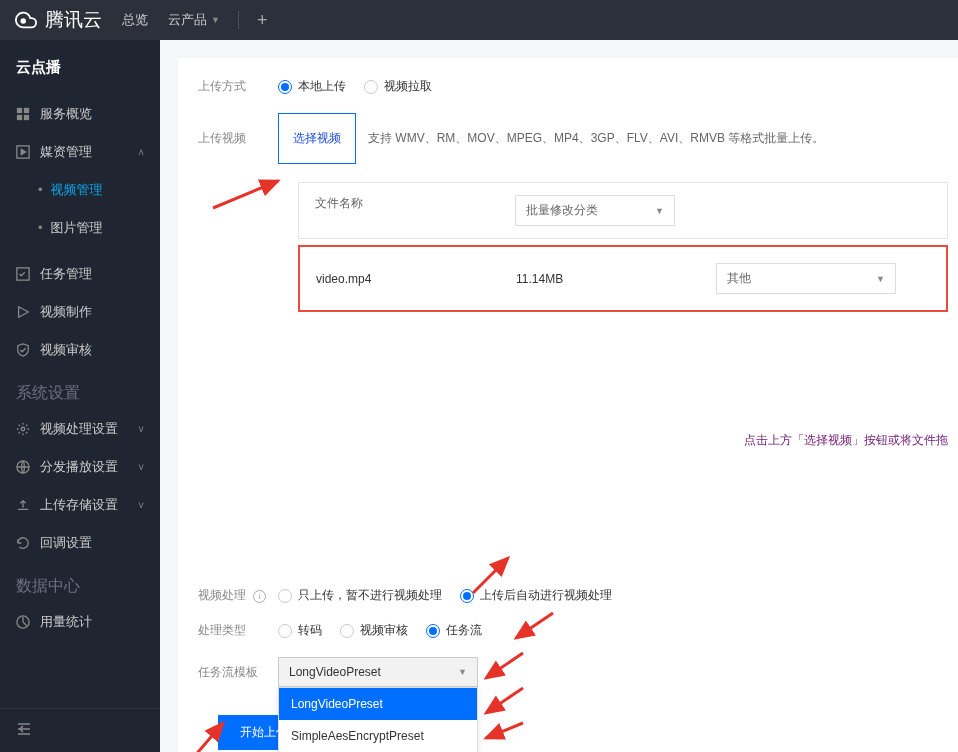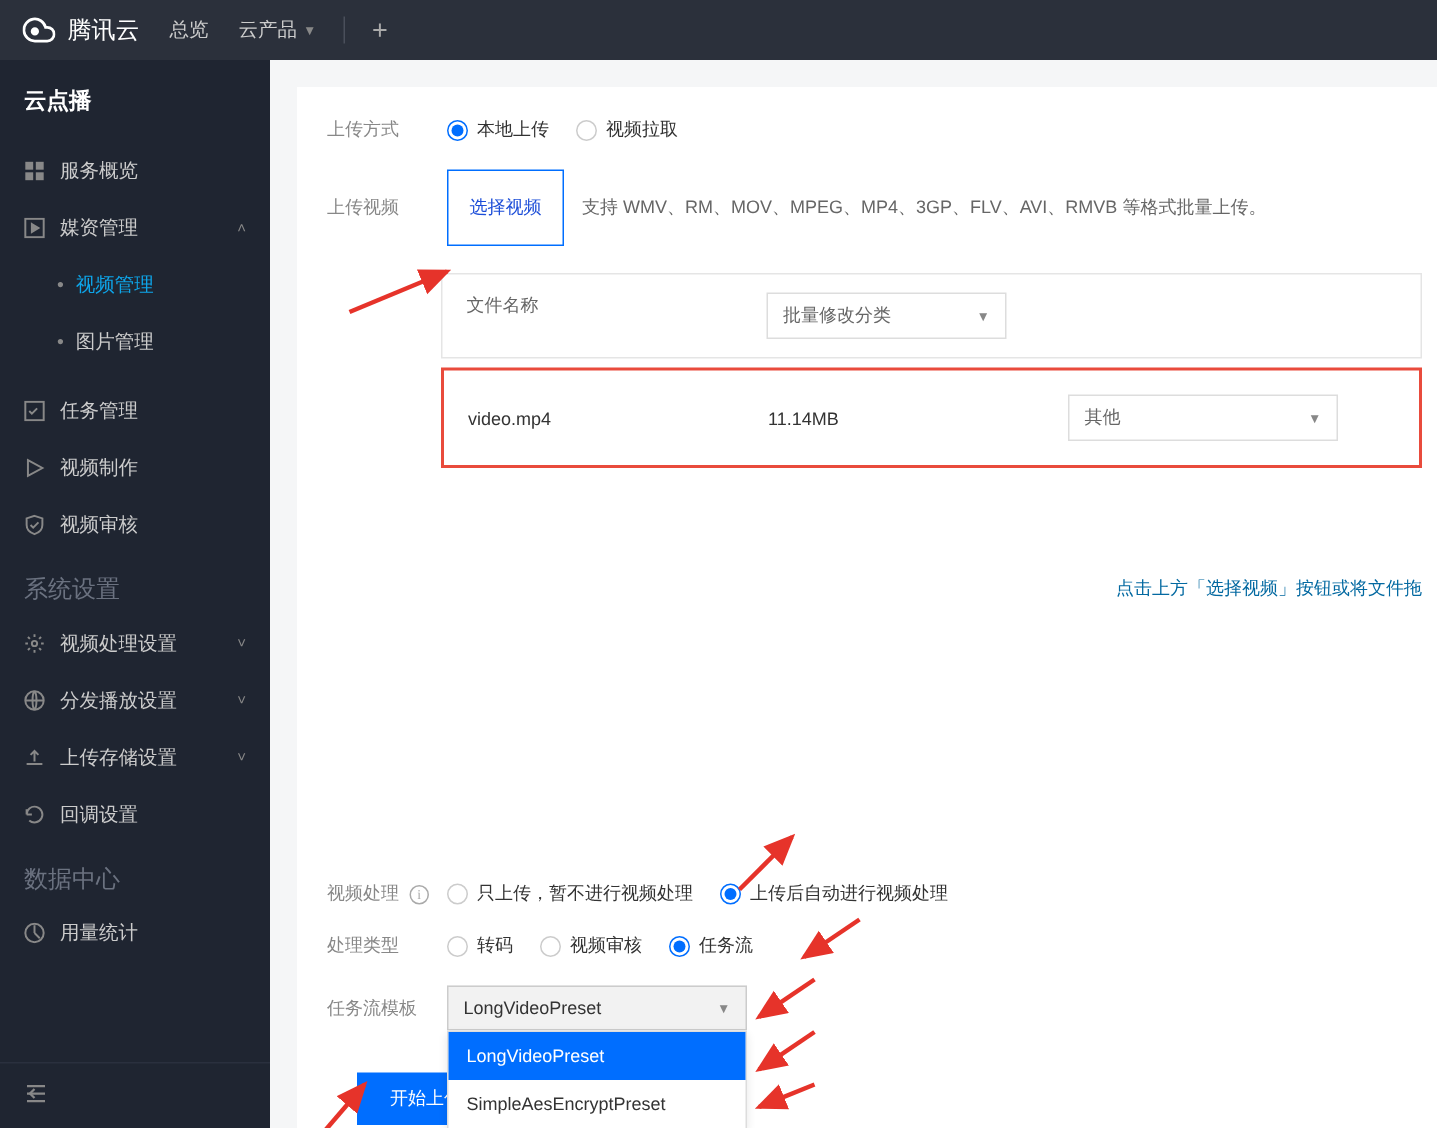--- a/index.html
+++ b/index.html
@@ -2,28 +2,28 @@
 <html><head>
 <meta charset="utf-8">
 <style>
 * { margin: 0; padding: 0; box-sizing: border-box; }
 body { font-family: -apple-system, "Microsoft YaHei", sans-serif; font-size: 12px; color: #333; background: #fff; width: 958px; height: 752px; overflow: hidden; }
 
 
 .top-header { height: 40px; background: #2b303b; display: flex; align-items: center; padding: 0 15px; color: #fff; }
 .logo-wrap { display: flex; align-items: center; gap: 8px; }
 .logo-icon { width: 22px; height: 22px; }
-.logo-text { font-size: 16px; font-weight: 500; }
+.logo-text { font-size: 19px; font-weight: 500; }
 .nav-item { margin-left: 20px; font-size: 13px; color: #ccc; cursor: pointer; display: flex; align-items: center; gap: 4px; }
 .nav-divider { width: 1px; height: 18px; background: #4a4f5b; margin: 0 18px; }
 .plus-btn { color: #aaa; font-size: 18px; cursor: pointer; }
 
 
 .layout { display: flex; height: calc(100% - 40px); }
-.sidebar { width: 180px; background: #1f2531; color: #ccc; display: flex; flex-direction: column; overflow-y: auto; }
+.sidebar { width: 160px; background: #1f2531; color: #ccc; display: flex; flex-direction: column; overflow-y: auto; }
 .sidebar-title { padding: 18px 16px; font-size: 15px; font-weight: 600; color: #fff; }
 .side-item { display: flex; align-items: center; padding: 10px 16px; font-size: 13px; cursor: pointer; gap: 10px; position: relative; }
 .side-sub { padding-left: 38px; font-size: 13px; padding: 10px 16px 10px 38px; cursor: pointer; }
 .side-sub::before { content: "•"; margin-right: 8px; color: #888; }
 .side-sub.active { color: #0ea5e9; }
 .side-section-label { padding: 14px 16px 6px; font-size: 16px; color: #6b7280; }
 .side-icon { width: 14px; height: 14px; flex-shrink: 0; }
 .chev { margin-left: auto; font-size: 10px; color: #888; }
 .sidebar-footer { margin-top: auto; border-top: 1px solid #2a303e; padding: 12px 16px; }
 .collapse-icon { width: 16px; height: 16px; cursor: pointer; }
@@ -37,31 +37,31 @@
 .radio-group { display: flex; gap: 18px; align-items: center; }
 .radio { display: flex; align-items: center; gap: 6px; cursor: pointer; font-size: 12px; }
 .radio-circle { width: 14px; height: 14px; border: 1px solid #ccc; border-radius: 50%; position: relative; }
 .radio.checked .radio-circle { border-color: #006eff; }
 .radio.checked .radio-circle::after { content: ""; position: absolute; width: 8px; height: 8px; background: #006eff; border-radius: 50%; top: 2px; left: 2px; }
 
 .btn-outline { border: 1px solid #006eff; color: #1d4ed8; background: #fff; padding: 16px 14px; font-size: 12px; cursor: pointer; }
 .hint-text { margin-left: 12px; color: #666; font-size: 12px; }
 
 
-.table-wrap { margin-left: 76px; margin-right: 10px; margin-top: 10px; }
+.table-wrap { margin-left: 100px; margin-right: 10px; margin-top: 10px; }
 .table-head { display: flex; border: 1px solid #e5e5e5; background: #fff; padding: 12px 16px; font-size: 12px; color: #666; }
 .col-name { width: 200px; }
 .col-size { width: 200px; }
 .col-cat { flex: 1; }
 .select-box { border: 1px solid #ddd; padding: 6px 10px; font-size: 12px; color: #666; display: flex; justify-content: space-between; align-items: center; cursor: pointer; background: #fff; }
 .table-body { border: 2px solid #e94b3c; border-top: 2px solid #e94b3c; margin-top: 6px; }
 .table-row { display: flex; padding: 16px; align-items: center; font-size: 12px; }
 .table-row .col-cat .select-box { width: 180px; }
 
-.drop-hint { text-align: right; color: #0369a1; font-size: 12px; margin-top: 72px; margin-right: 10px; }
+.drop-hint { text-align: right; color: #701a75; font-size: 12px; margin-top: 120px; margin-right: 10px; }
 
 
 .bottom-section { position: absolute; bottom: 20px; left: 20px; right: 0; }
 .info-icon { width: 13px; height: 13px; border: 1px solid #aaa; border-radius: 50%; display: inline-flex; align-items: center; justify-content: center; font-size: 9px; color: #aaa; margin-left: 4px; }
 
 .dropdown-wrap { position: relative; display: inline-block; }
 .dropdown-btn { border: 1px solid #ccc; background: #f2f2f2; padding: 7px 10px; width: 200px; font-size: 12px; color: #333; display: flex; justify-content: space-between; align-items: center; cursor: pointer; }
 .dropdown-menu { position: absolute; top: 100%; left: 0; width: 200px; background: #fff; border: 1px solid #ddd; box-shadow: 0 2px 6px rgba(0,0,0,0.1); z-index: 10; }
 .dropdown-item { padding: 9px 12px; font-size: 12px; cursor: pointer; }
 .dropdown-item.selected { background: #006eff; color: #fff; }

